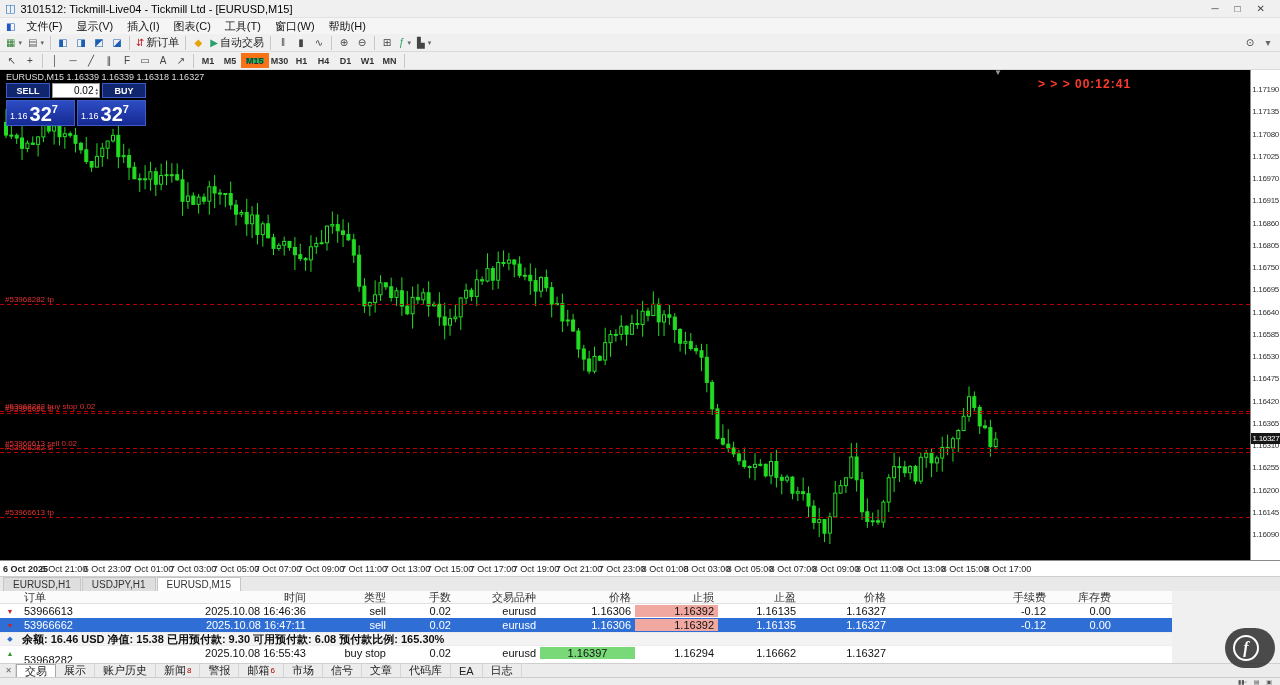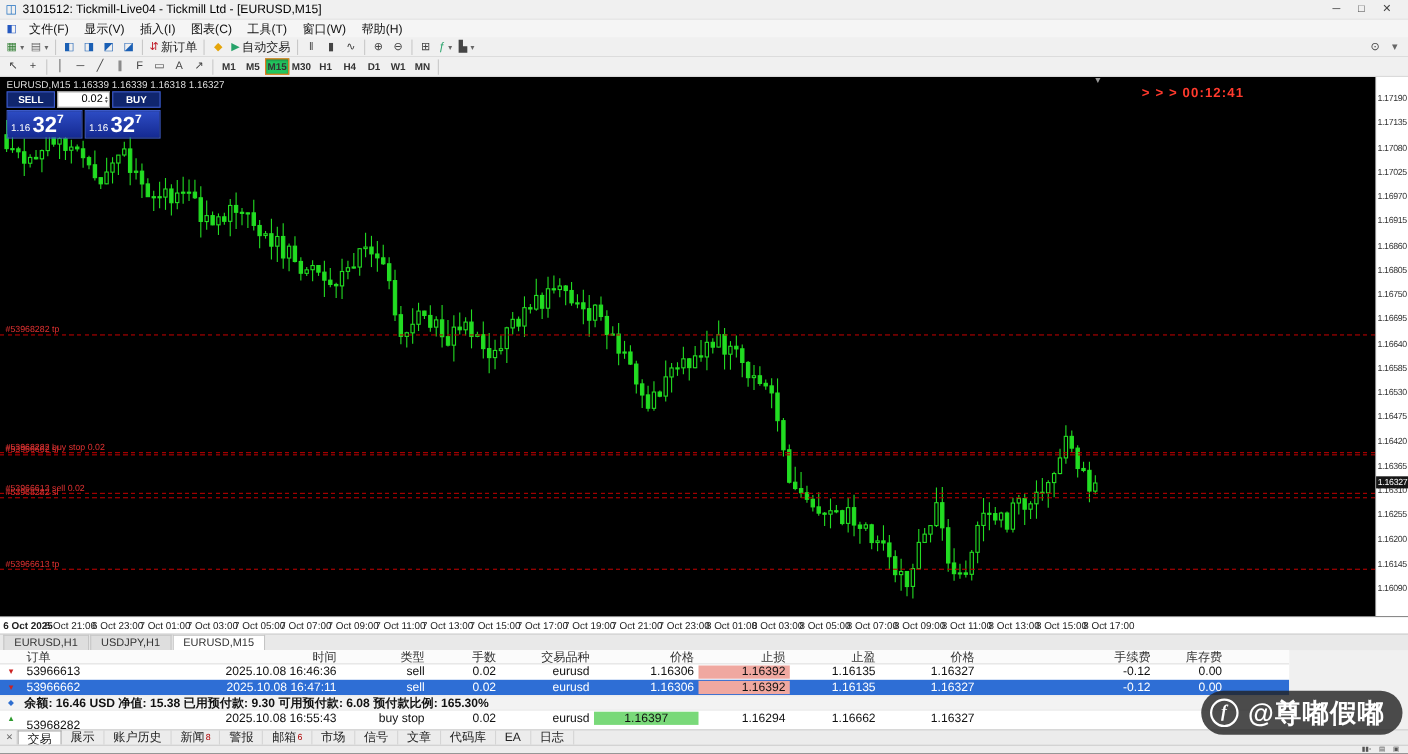--- a/index.html
+++ b/index.html
@@ -16,21 +16,21 @@
 .toolbar{position:absolute;left:0;width:1280px;height:18px;background:#f0f0f0;border-bottom:1px solid #dadada;display:flex;align-items:center;padding:0 3px}
 #toolbar1{top:34px}
 #toolbar2{top:52px}
 .tbtn{height:16px;min-width:18px;display:inline-flex;align-items:center;justify-content:center;gap:2px;padding:0 2px;border:1px solid transparent;border-radius:2px}
 .glyph{font-size:10px;line-height:1}
 .lbl{font-size:11px;color:#222;white-space:nowrap}
 .dd{font-size:7px;color:#666;margin-left:1px}
 .tsep{width:1px;height:14px;background:#c8c8c8;margin:0 3px}
 .tspring{flex:1}
 .period{height:15px;min-width:22px;display:inline-flex;align-items:center;justify-content:center;font-size:9px;font-weight:bold;color:#333;border:1px solid transparent}
-.period.active{background:#22c55e;border:1px solid #f97316;box-shadow:inset 0 1px 2px rgba(0,0,0,.3)}
+.period.active{background:#22c55e;border:5px solid #f97316;box-shadow:inset 0 1px 2px rgba(0,0,0,.3)}
 #chart{position:absolute;top:70px;left:0;width:1250px;height:490px;background:#000;overflow:hidden}
 #candles-svg{position:absolute;top:0;left:0}
 #ohlc{position:absolute;top:2px;left:6px;color:#dcdcdc;font-size:9px;white-space:nowrap}
 #countdown{position:absolute;top:7px;left:1038px;color:#ff3a2d;font-size:12px;font-weight:bold;letter-spacing:1px;white-space:nowrap}
 #shift-marker{position:absolute;top:-2px;left:994px;color:#9a9a9a;font-size:8px}
 .level{position:absolute;left:0;width:100%;height:1px;background-image:repeating-linear-gradient(90deg,#b40000 0,#b40000 4px,transparent 4px,transparent 7px)}
 .level-label{position:absolute;font-size:8px;color:#e03131;white-space:nowrap}
 #oneclick{position:absolute;top:13px;left:6px;width:140px}
 .oc-row{display:flex;gap:2px;margin-bottom:2px}
 .oc-btn{flex:0 0 44px;height:15px;background:#10266e;border:1px solid #3c5ac8;color:#fff;font-size:9px;font-weight:bold;display:flex;align-items:center;justify-content:center}
@@ -804,14 +804,13 @@
     </div>
   </div>
 <div id="statusbar">
     <span>▮▮▫</span>
     <span>▤</span>
     <span>▣</span>
   </div>
 
 <div id="watermark">
   <span id="wm-icon">f</span>
-  <span id="wm-text">@尊嘟假嘟</span>
 </div>
 
 </body></html>

